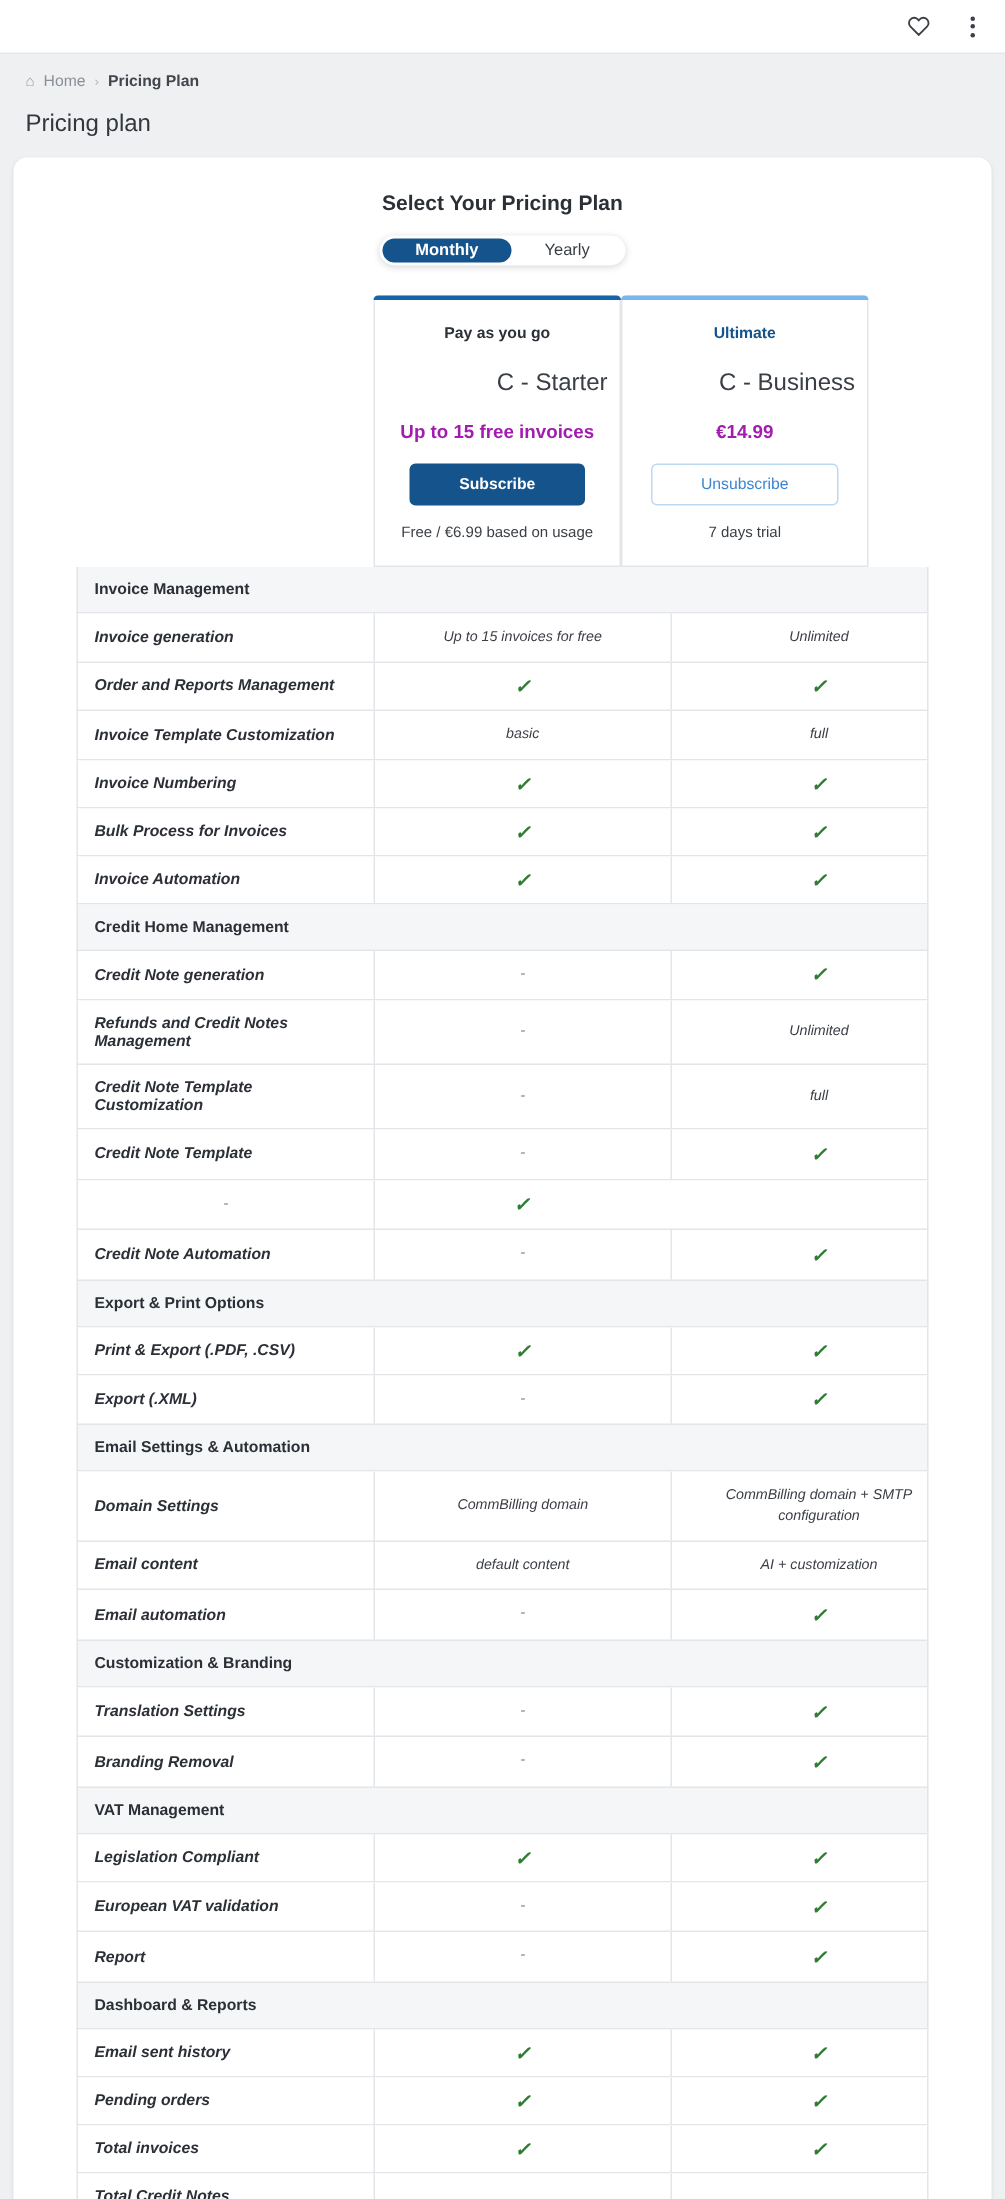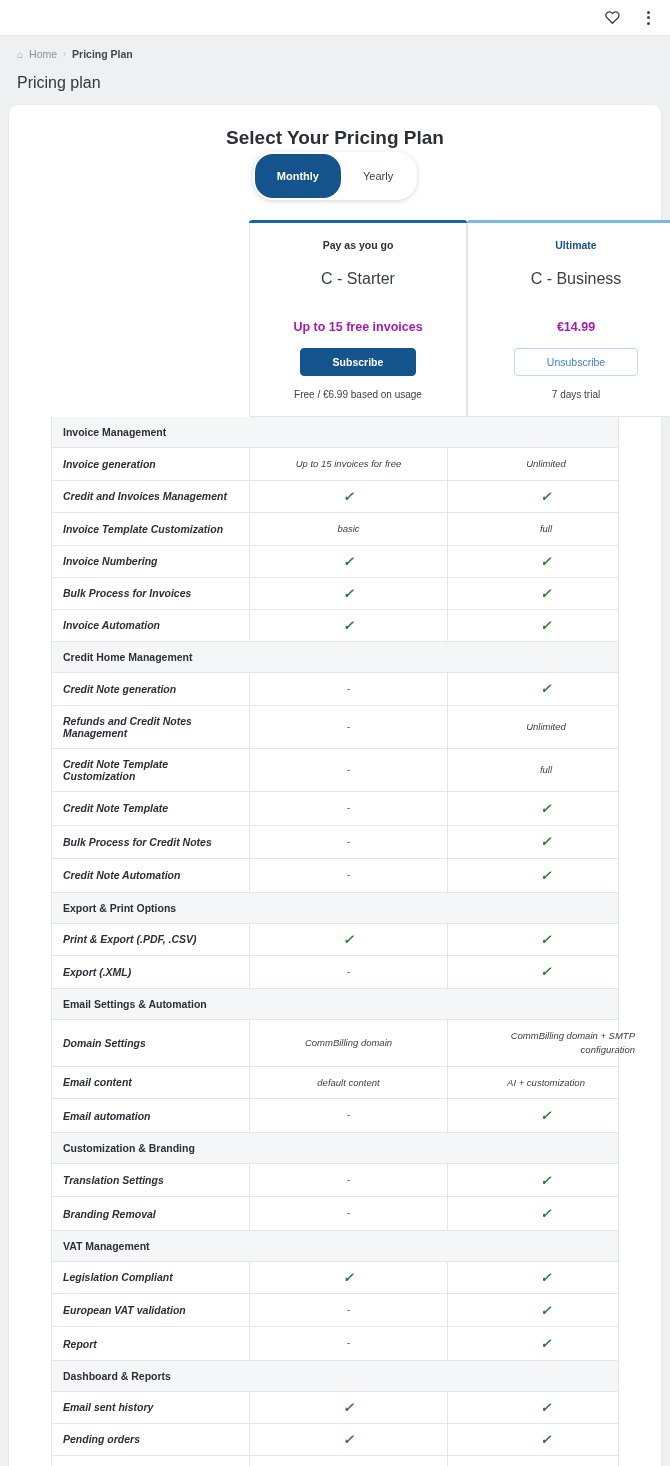--- a/index.html
+++ b/index.html
@@ -59,38 +59,38 @@
   .card {
     background: #ffffff;
     border-radius: 9px;
     box-shadow: 0 1px 3px rgba(16,24,40,.08);
     padding: 22px 0 26px 0;
     position: relative;
   }
 
   .card-title {
     text-align: center;
-    font-size: 19px;
+    font-size: 14px;
     font-weight: bold;
     color: #2b2f36;
-    margin-bottom: 3px;
+    margin-bottom: 14px;
   }
 
   
   .toggle-wrap { display: flex; justify-content: center; margin-bottom: 20px; }
   .toggle {
     display: inline-flex;
     background: #ffffff;
     border-radius: 20px;
     box-shadow: 0 1px 5px rgba(16,24,40,.18);
     padding: 2px;
   }
   .toggle-opt {
     font-size: 11px;
-    padding: 16px 22px;
+    padding: 2px 22px;
     border-radius: 18px;
     cursor: pointer;
     color: #3a3e45;
     border: none;
     background: transparent;
     font-family: inherit;
   }
   .toggle-opt.active {
     background: #14538b;
     color: #ffffff;
@@ -98,41 +98,41 @@
   }
 
   
   .plans {
     display: flex;
     padding: 0 42px 0 42px;
     align-items: stretch;
   }
   .plan-spacer { width: 198px; flex: none; }
   .plan-card {
-    width: 218px; flex: none;
+    width: 165px; flex: none;
     background: #fff;
     border: 1px solid #e3e5e9;
     border-radius: 4px 4px 0 0;
     text-align: center;
     padding: 18px 8px 16px 8px;
     position: relative;
   }
   .plan-card::before {
     content: "";
     position: absolute;
     top: -1px; left: -1px; right: -1px;
     height: 3px;
     border-radius: 4px 4px 0 0;
   }
   .plan-card.starter::before { background: #1565a8; }
   .plan-card.business::before { background: #78b6ec; }
 
   .plan-tag { font-size: 10.5px; font-weight: bold; color: #2b2f36; margin-bottom: 19px; }
   .plan-tag.accent { color: #14538b; }
-  .plan-name { font-size: 16px; color: #3a3e45; margin-bottom: 32px; }
+  .plan-name { font-size: 16px; color: #3a3e45; margin-bottom: 16px; text-align: right; }
   .plan-price { font-size: 12.5px; font-weight: bold; color: #a21caf; margin-bottom: 14px; }
 
   .btn {
     font-size: 10.5px;
     padding: 7px 32px;
     border-radius: 4px;
     cursor: pointer;
     font-family: inherit;
     display: inline-block;
   }
@@ -169,21 +169,21 @@
     color: #2b2f36;
     display: flex; align-items: center;
     border-right: 1px solid #e3e5e9;
   }
   .feat-val {
     width: 197px; flex: none;
     padding: 9px 9px;
     font-size: 9.5px;
     color: #3a3e45;
     display: flex; align-items: center; justify-content: center;
-    text-align: right;
+    text-align: center;
     line-height: 1.45;
   }
   .feat-val + .feat-val { border-left: 1px solid #e3e5e9; }
   .check { color: #2f7d32; font-size: 13px; font-weight: bold; line-height: 1; }
   .dash { color: #6b7078; font-size: 10px; }
 </style>
 </head>
 <body>
 
 <div class="topbar">
@@ -244,21 +244,21 @@
     </div>
 
     <div class="table" id="feature-table">
         <div class="section-row">Invoice Management</div>
         <div class="feat-row">
           <div class="feat-label">Invoice generation</div>
           <div class="feat-val">Up to 15 invoices for free</div>
           <div class="feat-val">Unlimited</div>
         </div>
         <div class="feat-row">
-          <div class="feat-label">Credit and Invoices Management</div>
+          <div class="feat-label">Order and Reports Management</div>
           <div class="feat-val">
             <span class="check">✓</span>
           </div>
           <div class="feat-val">
             <span class="check">✓</span>
           </div>
         </div>
         <div class="feat-row">
           <div class="feat-label">Invoice Template Customization</div>
           <div class="feat-val">basic</div>
@@ -318,21 +318,20 @@
         <div class="feat-row">
           <div class="feat-label">Credit Note Template</div>
           <div class="feat-val">
             <span class="dash">-</span>
           </div>
           <div class="feat-val">
             <span class="check">✓</span>
           </div>
         </div>
         <div class="feat-row">
-          <div class="feat-label">Bulk Process for Credit Notes</div>
           <div class="feat-val">
             <span class="dash">-</span>
           </div>
           <div class="feat-val">
             <span class="check">✓</span>
           </div>
         </div>
         <div class="feat-row">
           <div class="feat-label">Credit Note Automation</div>
           <div class="feat-val">

